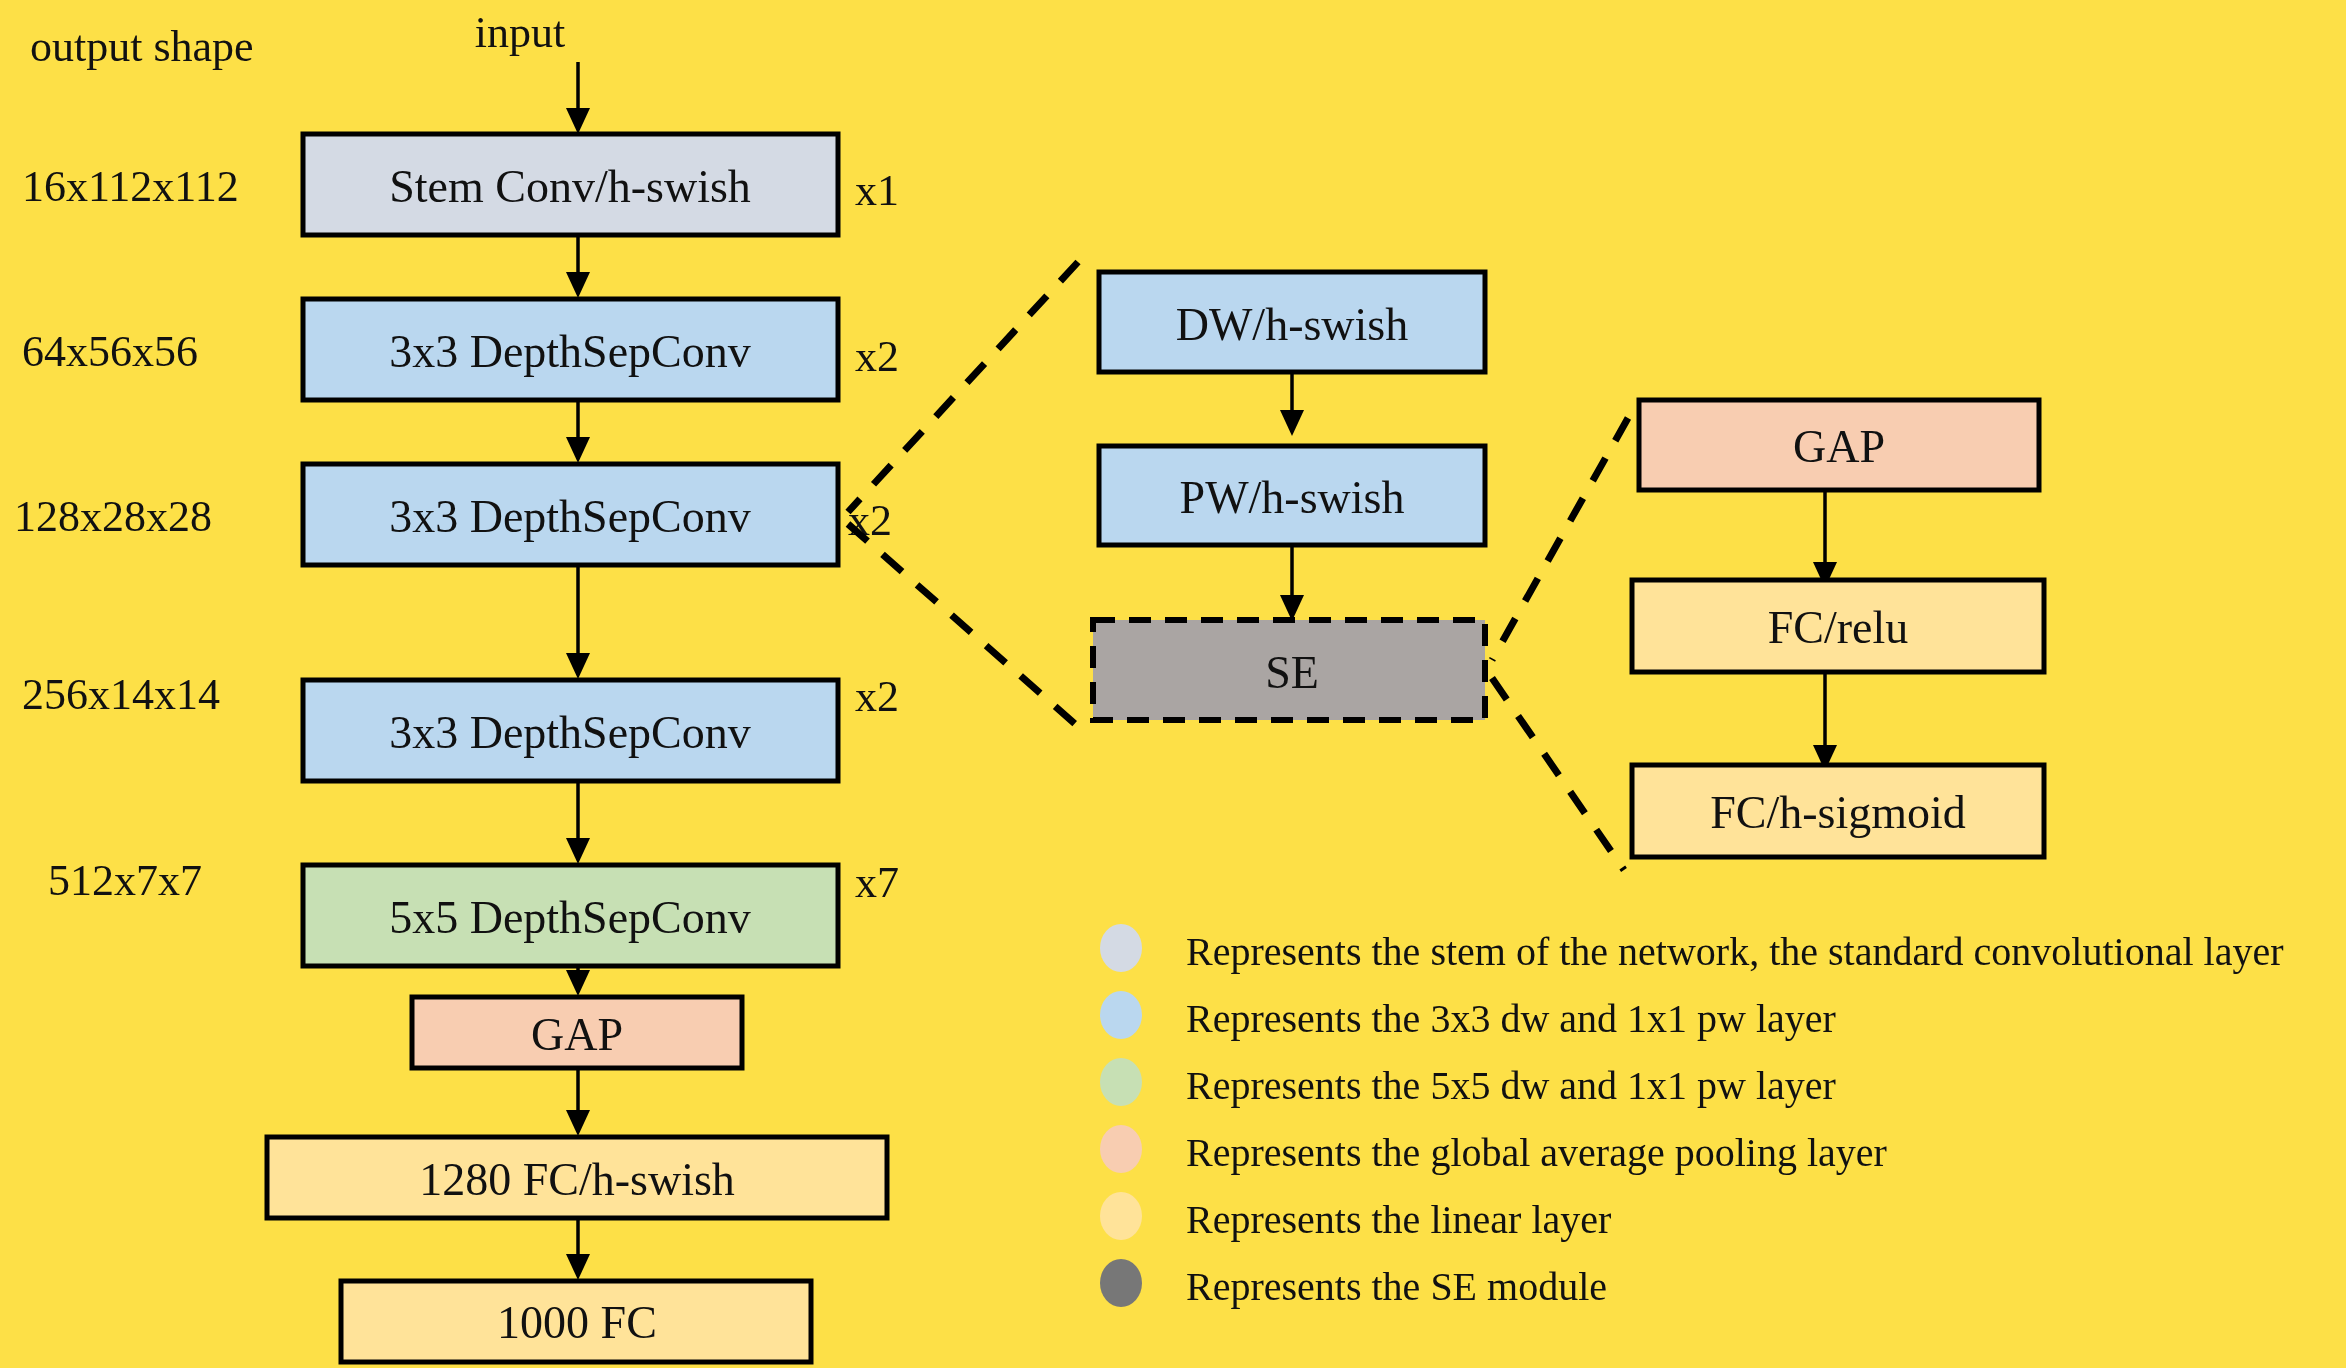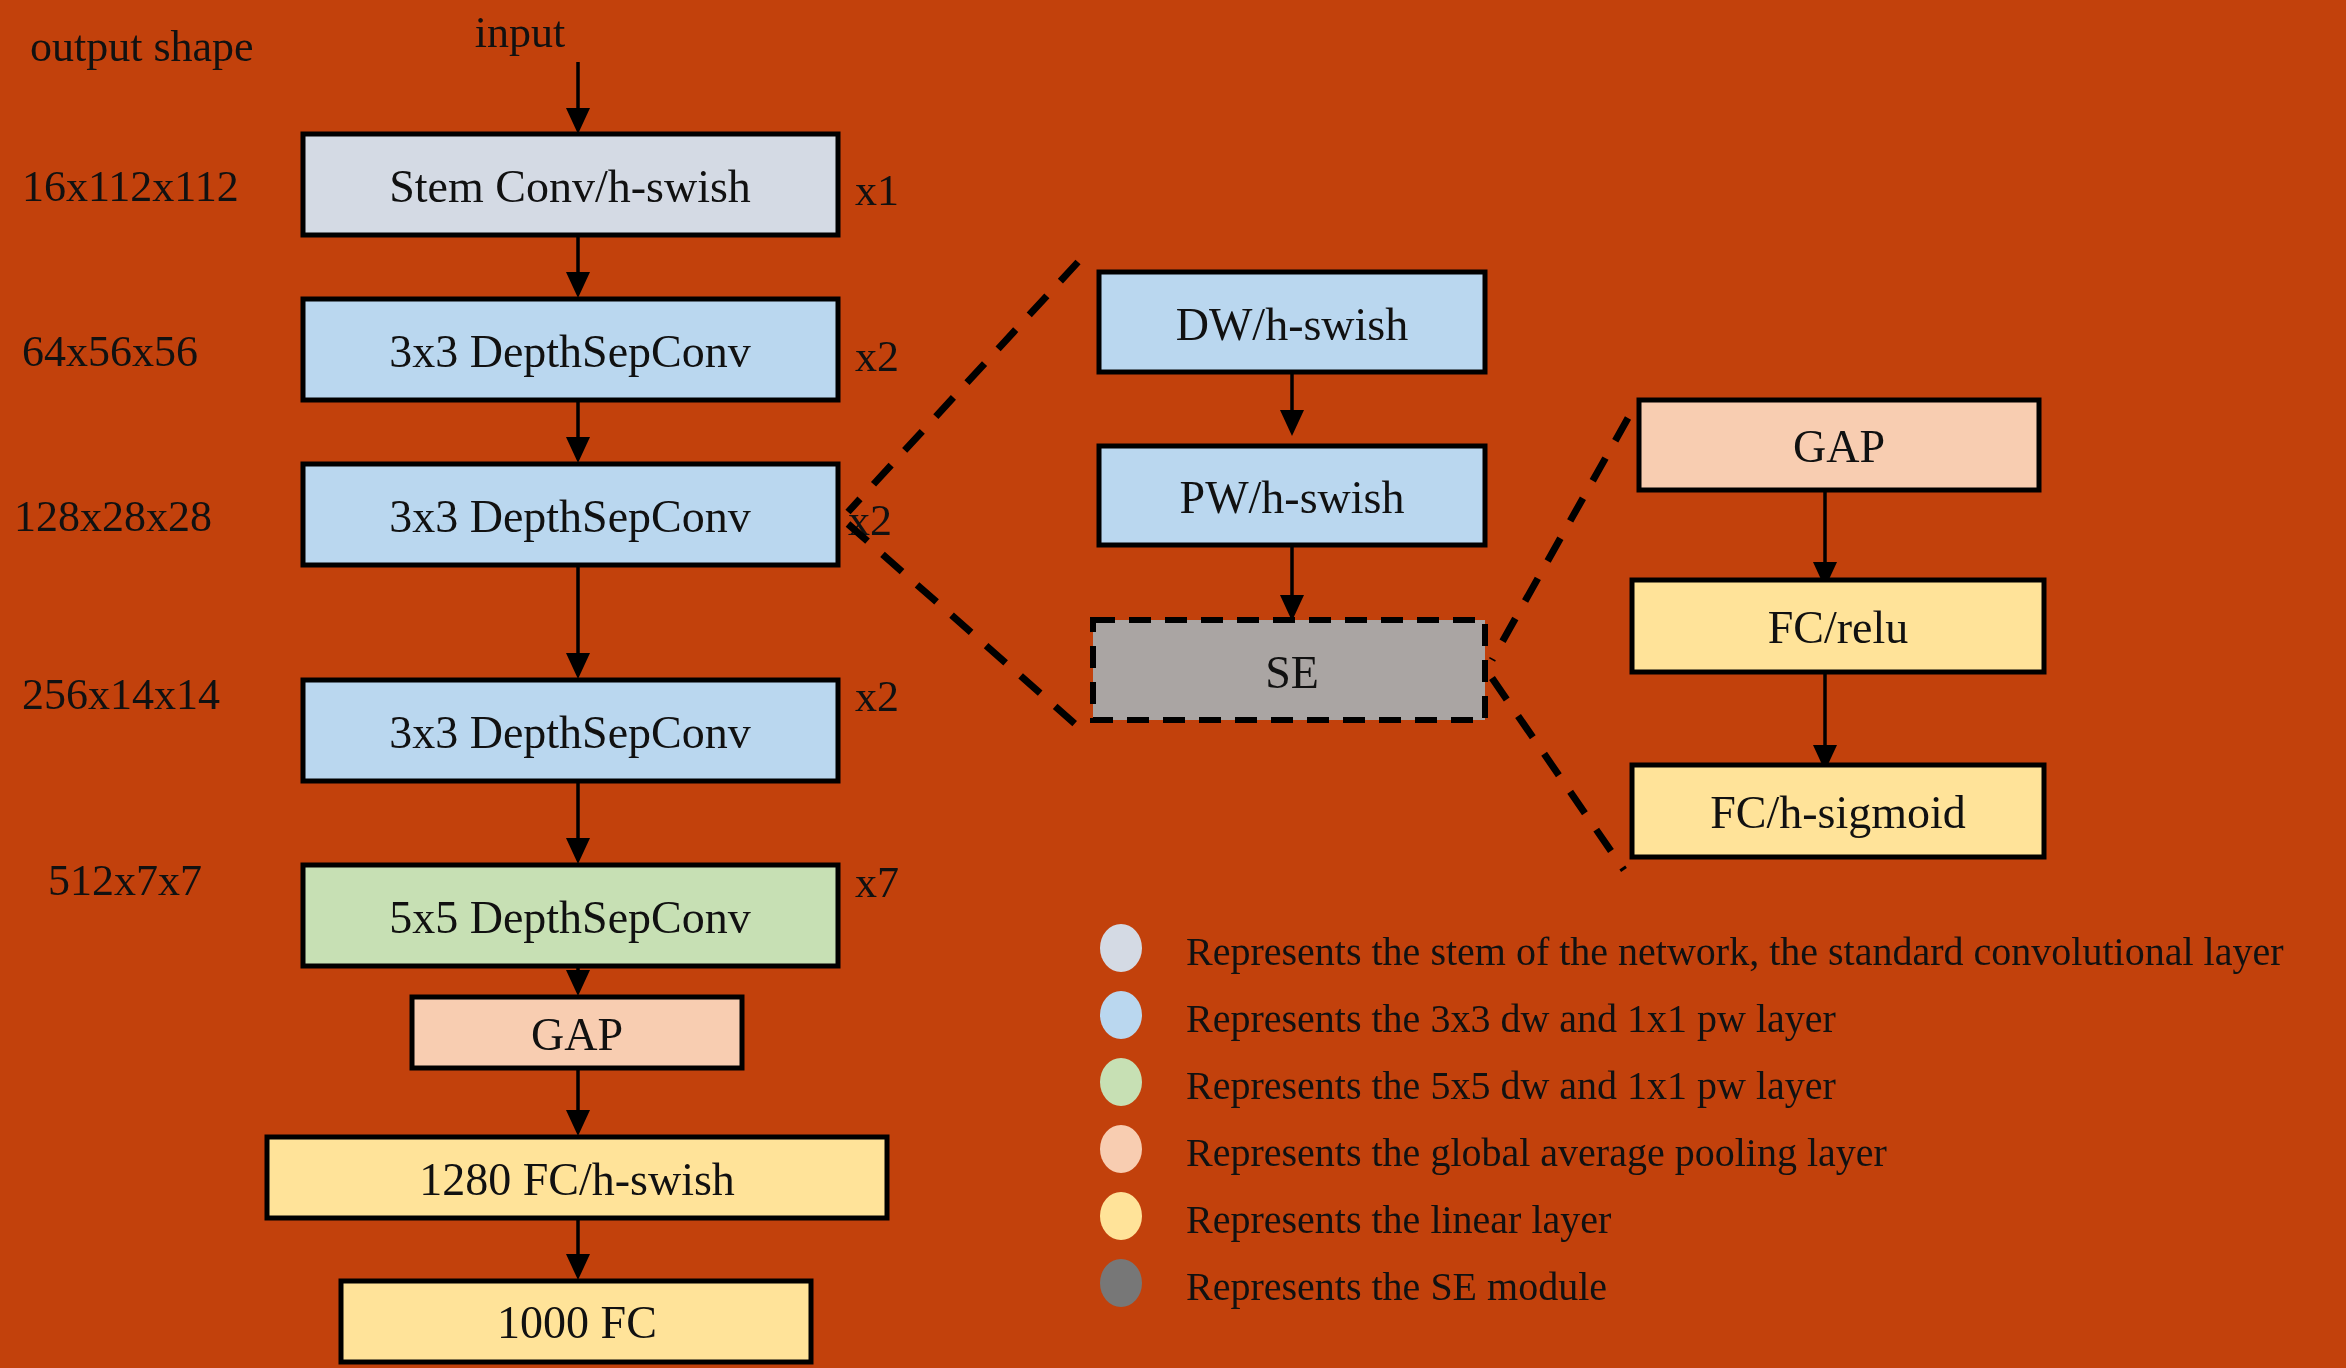--- a/index.html
+++ b/index.html
@@ -8,21 +8,21 @@
     padding: 0;
     background: #ffffff;
   }
   body {
     font-family: "Liberation Serif", "DejaVu Serif", serif;
   }
   #stage {
     position: relative;
     width: 2346px;
     height: 1368px;
-    background: #c2410c;
+    background: #fde047;
     overflow: hidden;
   }
   svg#diagram {
     position: absolute;
     left: 0;
     top: 0;
     width: 2346px;
     height: 1368px;
   }
   .box-rect {

